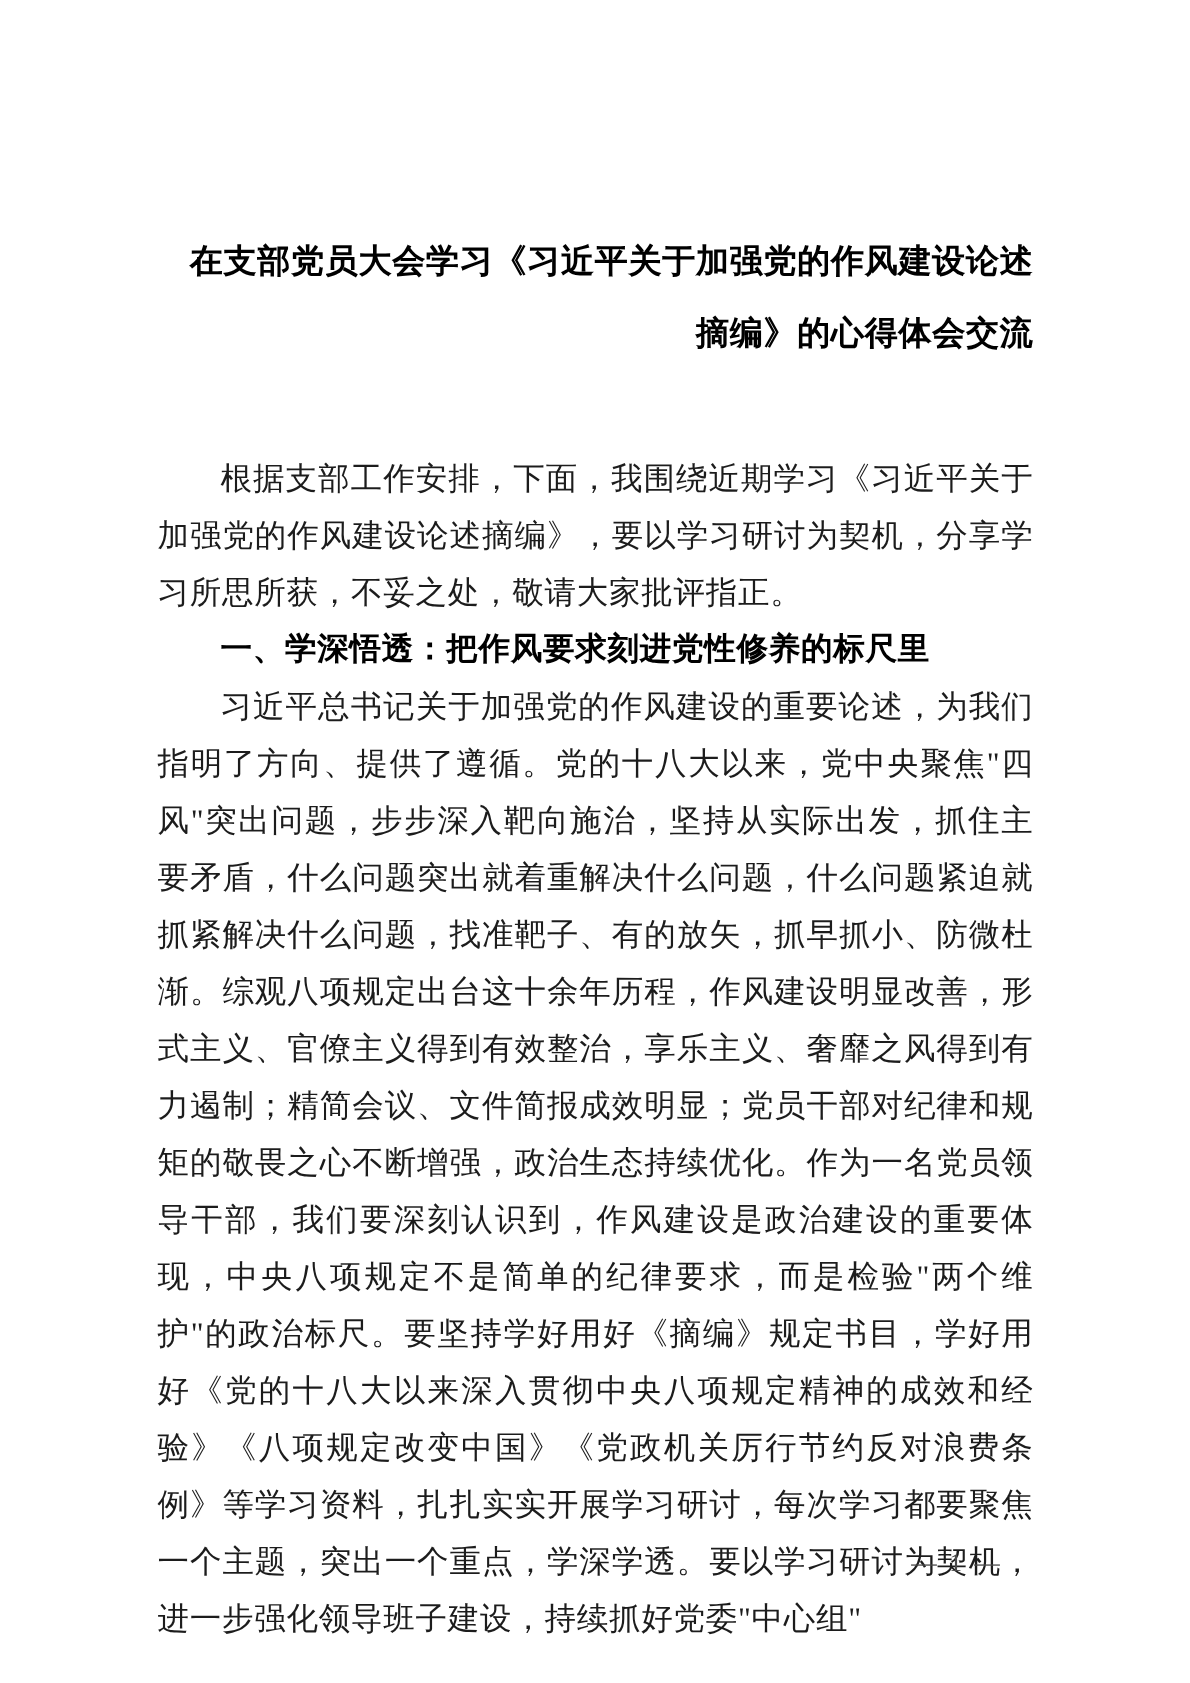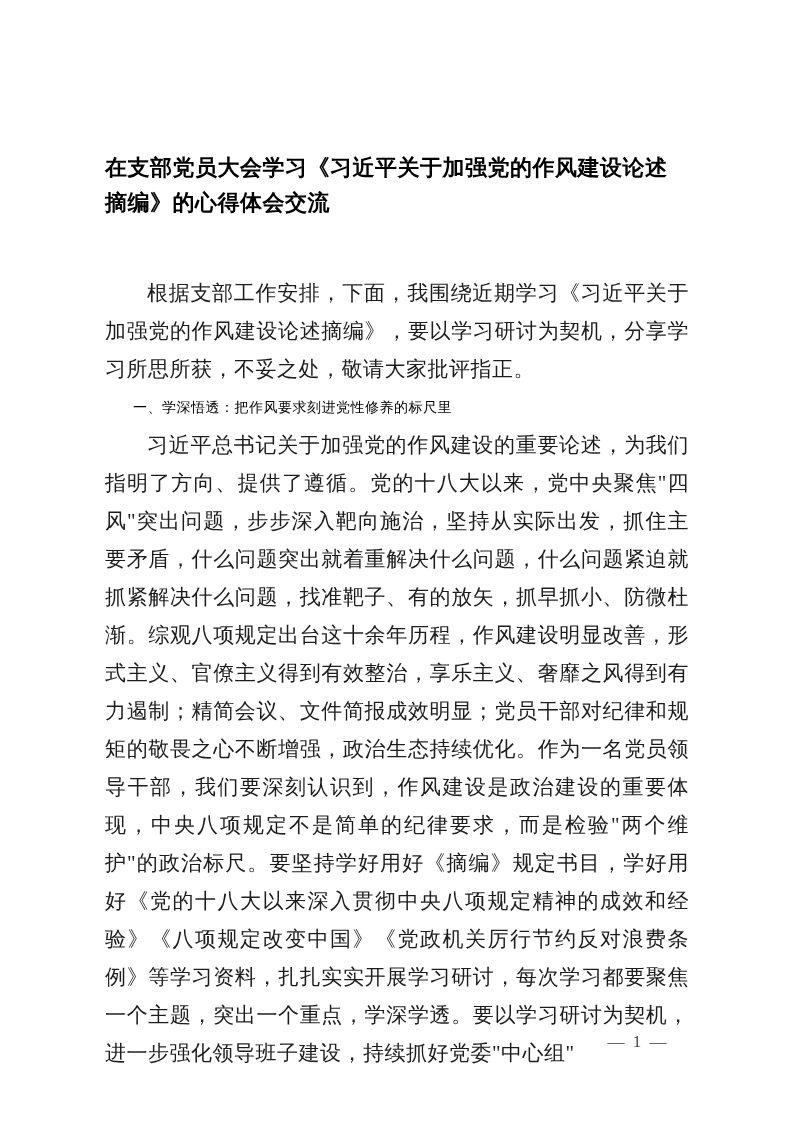--- a/index.html
+++ b/index.html
@@ -14,42 +14,42 @@
   .page {
     width: 793px;
     height: 1122px;
     padding: 150px 104px 0 105px;
     position: relative;
   }
   .doc-title {
     font-family: "Liberation Sans", sans-serif;
     font-weight: bold;
     font-size: 22px;
-    line-height: 35px;
+    line-height: 48px;
     color: #000000;
-    text-align: left;
+    text-align: right;
     letter-spacing: 0.5px;
     margin-bottom: 54px;
   }
   .body-text {
     font-size: 21px;
     line-height: 38px;
     text-align: justify;
     text-justify: inter-ideograph;
     letter-spacing: 0.5px;
   }
   .paragraph {
     text-indent: 2em;
   }
   .section-heading {
     font-family: "Liberation Sans", sans-serif;
-    font-weight: normal;
+    font-weight: bold;
     color: #000000;
     text-indent: 2em;
-    font-size: 14px;
+    font-size: 21px;
     line-height: 38px;
   }
   .page-footer {
     position: absolute;
     top: 1032px;
     left: 603px;
     width: 70px;
     text-align: center;
     font-size: 17px;
     color: #4a4a4a;

